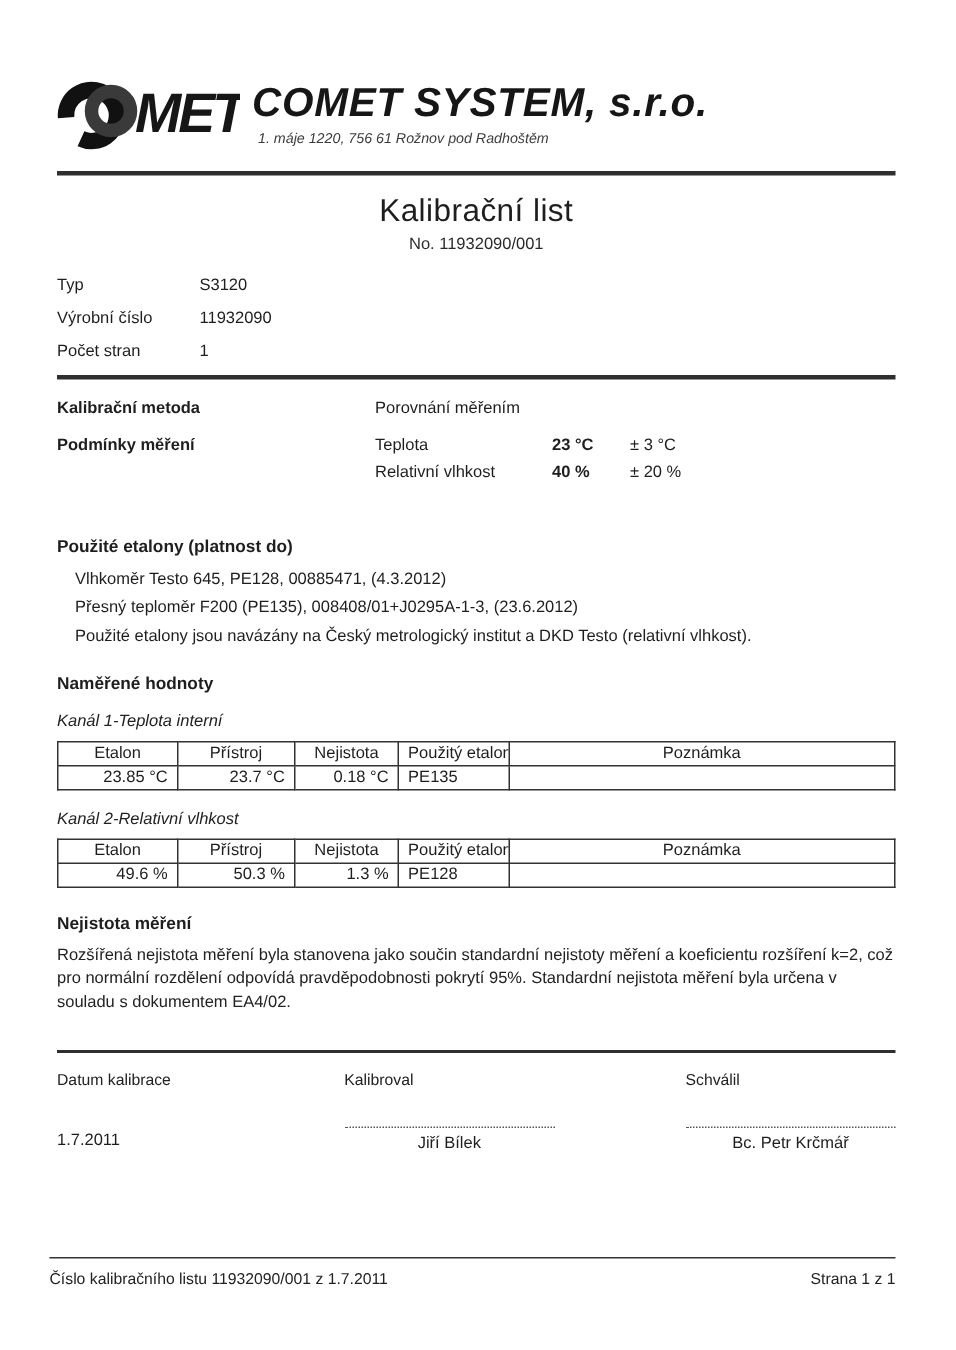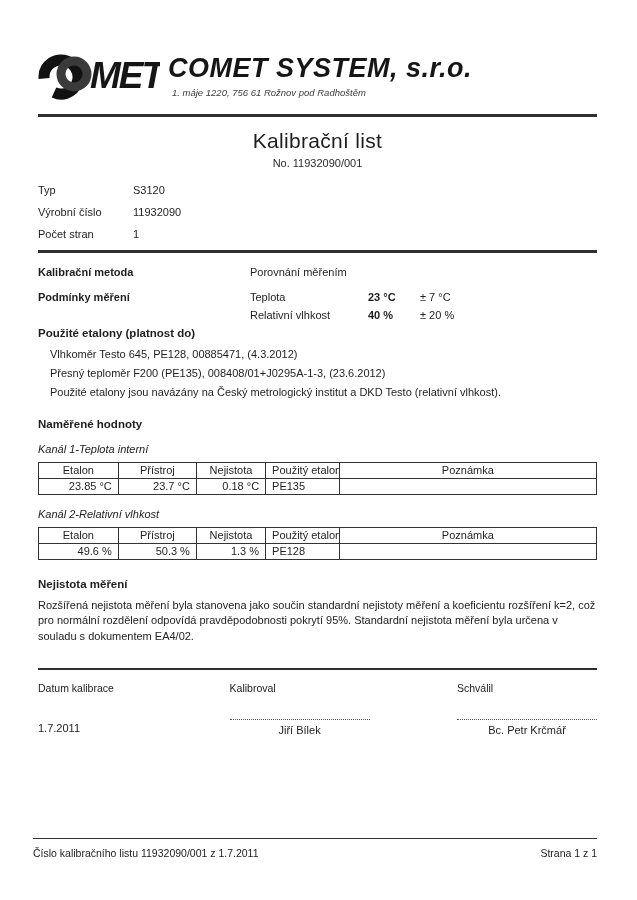--- a/index.html
+++ b/index.html
@@ -39,21 +39,21 @@
   
   .sec2 { margin-top:13px; }
   .pair { display:flex; }
   .pair-label { width:212px; font-weight:bold; }
   .cond-row { display:flex; margin-bottom:6px; }
   .cond-name { width:118px; }
   .cond-val { width:52px;font-weight:bold; }
   .cond-tol { }
 
   
-  .etalons { margin-top:0; }
+  .etalons { margin-top:32px; }
   .b-head { font-weight:bold; font-size:11.5px; }
   .etalon-lines { margin-top:8px; margin-left:12px; }
   .etalon-lines div { margin-bottom:4px; line-height:1.35; }
 
   
   .measured { margin-top:18px; }
   .chan-caption { font-style:italic; margin-top:13px; margin-bottom:7px; color:#222; }
   table.meas { width:100%; border-collapse:collapse; table-layout:fixed; }
   table.meas th, table.meas td {
     border:1px solid #333; height:16px; font-weight:normal;
@@ -130,21 +130,21 @@
     <div class="pair-label">Kalibrační metoda</div>
     <div>Porovnání měřením</div>
   </div>
 
   <div class="sec2 pair">
     <div class="pair-label">Podmínky měření</div>
     <div>
       <div class="cond-row">
         <div class="cond-name">Teplota</div>
         <div class="cond-val">23 °C</div>
-        <div class="cond-tol">± 7 °C</div>
+        <div class="cond-tol">± 3 °C</div>
       </div>
       <div class="cond-row">
         <div class="cond-name">Relativní vlhkost</div>
         <div class="cond-val">40 %</div>
         <div class="cond-tol">± 20 %</div>
       </div>
     </div>
   </div>
 
   <div class="etalons">

